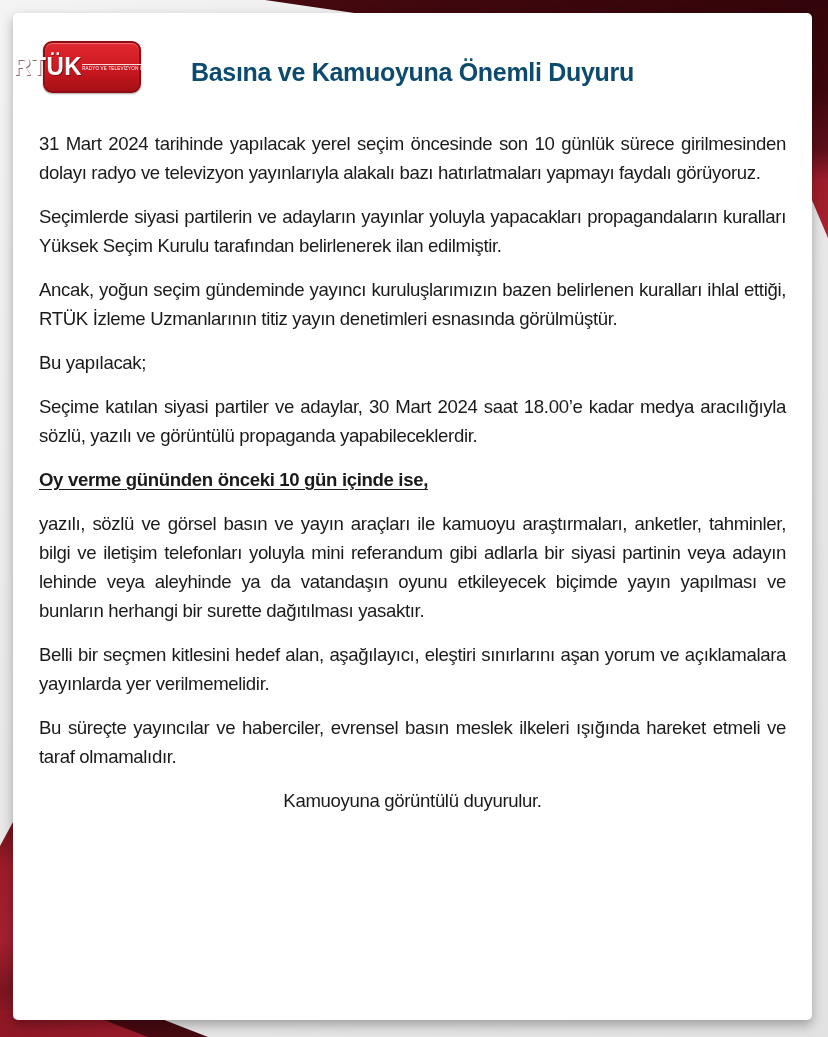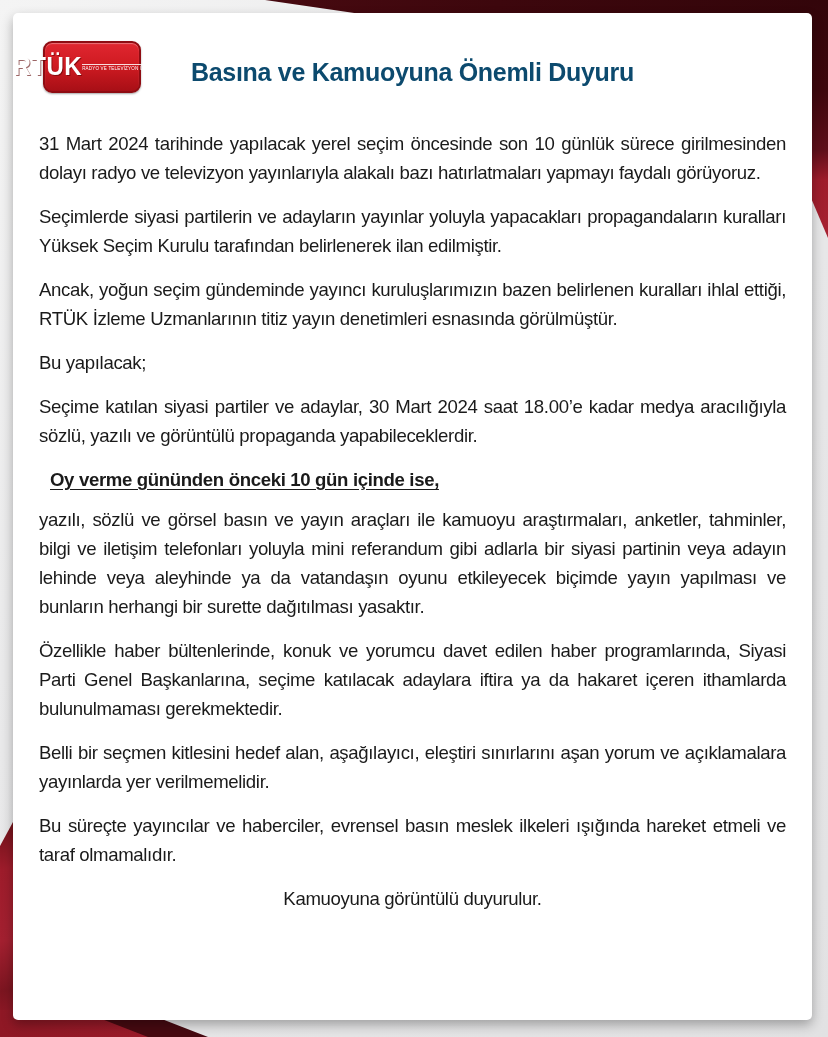--- a/index.html
+++ b/index.html
@@ -75,24 +75,24 @@
   }
   
   .content{padding:6px 12px 4px 12px;color:var(--text);}
   .para{
     margin:0 0 15px 0;
     font-size:18.6px;line-height:29px;letter-spacing:-.35px;
     text-align:justify;
   }
   .para.short{text-align:left;}
   .emphasis-heading{
-    margin:11px;font-size:18.6px;line-height:29px;letter-spacing:-.35px;
+    margin:0;font-size:18.6px;line-height:29px;letter-spacing:-.35px;
     font-weight:700;text-decoration:underline;text-underline-offset:3px;
   }
-  .emphasis-body{margin-top:0;}
+  .emphasis-body{margin-top:15px;}
   .closing{
     margin:0;text-align:center;font-size:18.6px;line-height:29px;letter-spacing:-.35px;
   }
 </style>
 </head>
 <body>
 
 <div class="canvas">
 
   <div class="deco deco-top"></div>
@@ -114,21 +114,20 @@
     <div class="content">
       <p class="para">31 Mart 2024 tarihinde yapılacak yerel seçim öncesinde son 10 günlük sürece girilmesinden dolayı radyo ve televizyon yayınlarıyla alakalı bazı hatırlatmaları yapmayı faydalı görüyoruz.</p>
       <p class="para">Seçimlerde siyasi partilerin ve adayların yayınlar yoluyla yapacakları propagandaların kuralları Yüksek Seçim Kurulu tarafından belirlenerek ilan edilmiştir.</p>
       <p class="para">Ancak, yoğun seçim gündeminde yayıncı kuruluşlarımızın bazen belirlenen kuralları ihlal ettiği, RTÜK İzleme Uzmanlarının titiz yayın denetimleri esnasında görülmüştür.</p>
       <p class="para short">Bu yapılacak;</p>
       <p class="para">Seçime katılan siyasi partiler ve adaylar, 30 Mart 2024 saat 18.00’e kadar medya aracılığıyla sözlü, yazılı ve görüntülü propaganda yapabileceklerdir.</p>
 
       <p class="emphasis-heading">Oy verme gününden önceki 10 gün içinde ise,</p>
       <p class="para emphasis-body">yazılı, sözlü ve görsel basın ve yayın araçları ile kamuoyu araştırmaları, anketler, tahminler, bilgi ve iletişim telefonları yoluyla mini referandum gibi adlarla bir siyasi partinin veya adayın lehinde veya aleyhinde ya da vatandaşın oyunu etkileyecek biçimde yayın yapılması ve bunların herhangi bir surette dağıtılması yasaktır.</p>
 
-      <p class="para">Özellikle haber bültenlerinde, konuk ve yorumcu davet edilen haber programlarında, Siyasi Parti Genel Başkanlarına, seçime katılacak adaylara iftira ya da hakaret içeren ithamlarda bulunulmaması gerekmektedir.</p>
       <p class="para">Belli bir seçmen kitlesini hedef alan, aşağılayıcı, eleştiri sınırlarını aşan yorum ve açıklamalara yayınlarda yer verilmemelidir.</p>
       <p class="para">Bu süreçte yayıncılar ve haberciler, evrensel basın meslek ilkeleri ışığında hareket etmeli ve taraf olmamalıdır.</p>
 
       <p class="closing">Kamuoyuna görüntülü duyurulur.</p>
     </div>
 
   </div>
 </div>
 
 </body></html>

